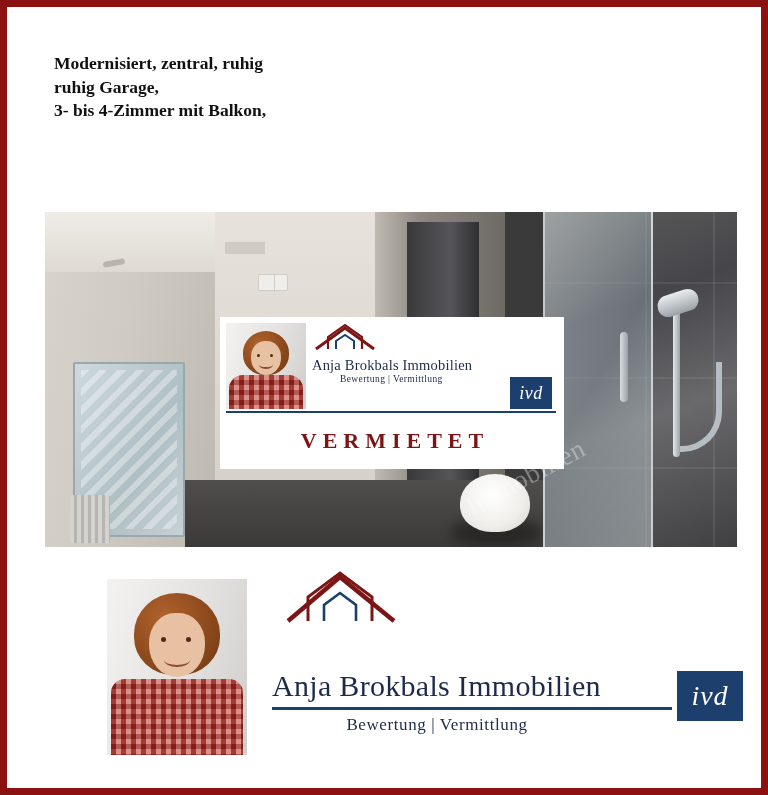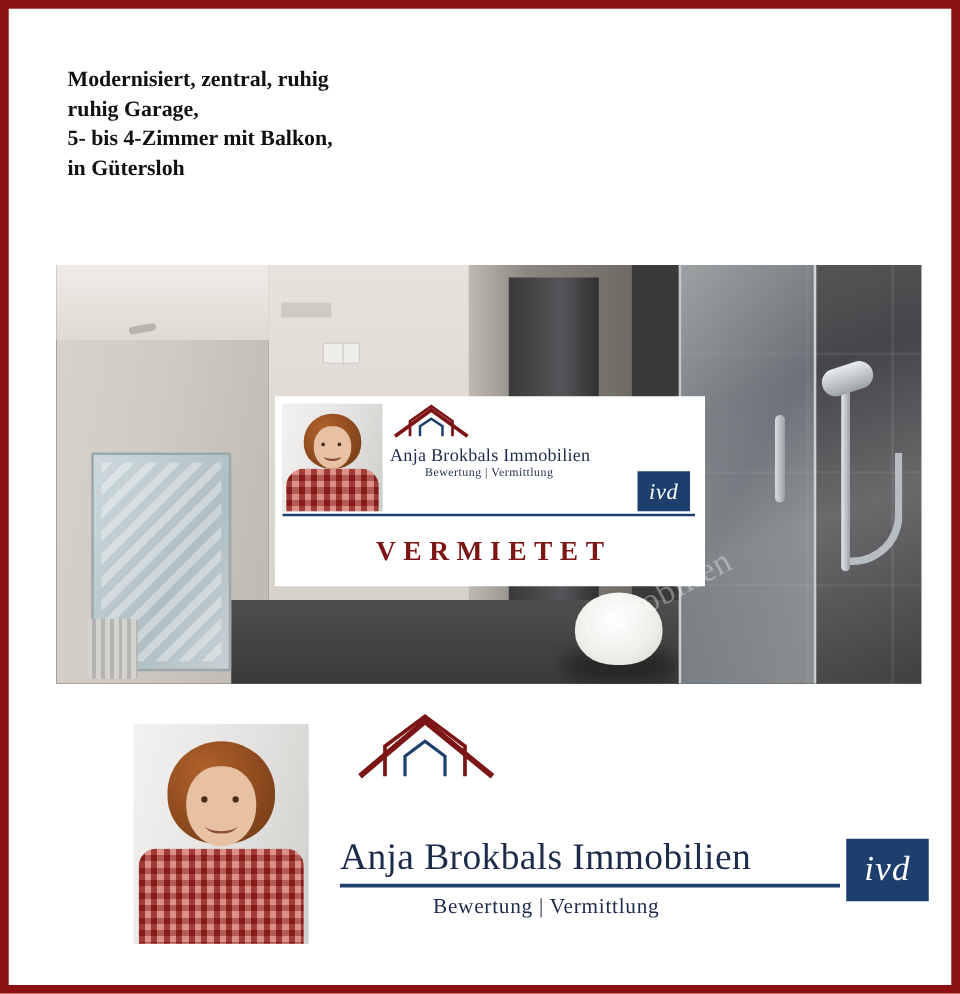--- a/index.html
+++ b/index.html
@@ -6,21 +6,21 @@
   html, body {
     width: 768px;
     height: 795px;
     background: #ffffff;
     font-family: "Liberation Serif", serif;
   }
   #page {
     position: relative;
     width: 768px;
     height: 795px;
-    background: #fef9c3;
+    background: #c4b5fd;
     border: 7px solid #8c1212;
     overflow: hidden;
   }
   #inner {
     position: absolute;
     inset: 0;
     background: #ffffff;
   }
 
   
@@ -330,22 +330,21 @@
 </style>
 </head>
 <body>
 
 <div id="page">
   <div id="inner">
 
     <div id="headline">
       <div class="line">Modernisiert, zentral, ruhig</div>
       <div class="line">ruhig Garage,</div>
-      <div class="line">5- bis 4-Zimmer mit Balkon,</div>
-      <div class="line">in Gütersloh</div>
+      <div class="line">3- bis 4-Zimmer mit Balkon,</div>
     </div>
 
     <div id="photo">
       <div class="wall-left"></div>
       <div class="wall-left-top"></div>
       <div class="towel-hook"></div>
       <div class="wall-mid"></div>
       <div class="vanity-mirror"></div>
       <div class="socket"></div>
       <div class="door-frame"></div>

